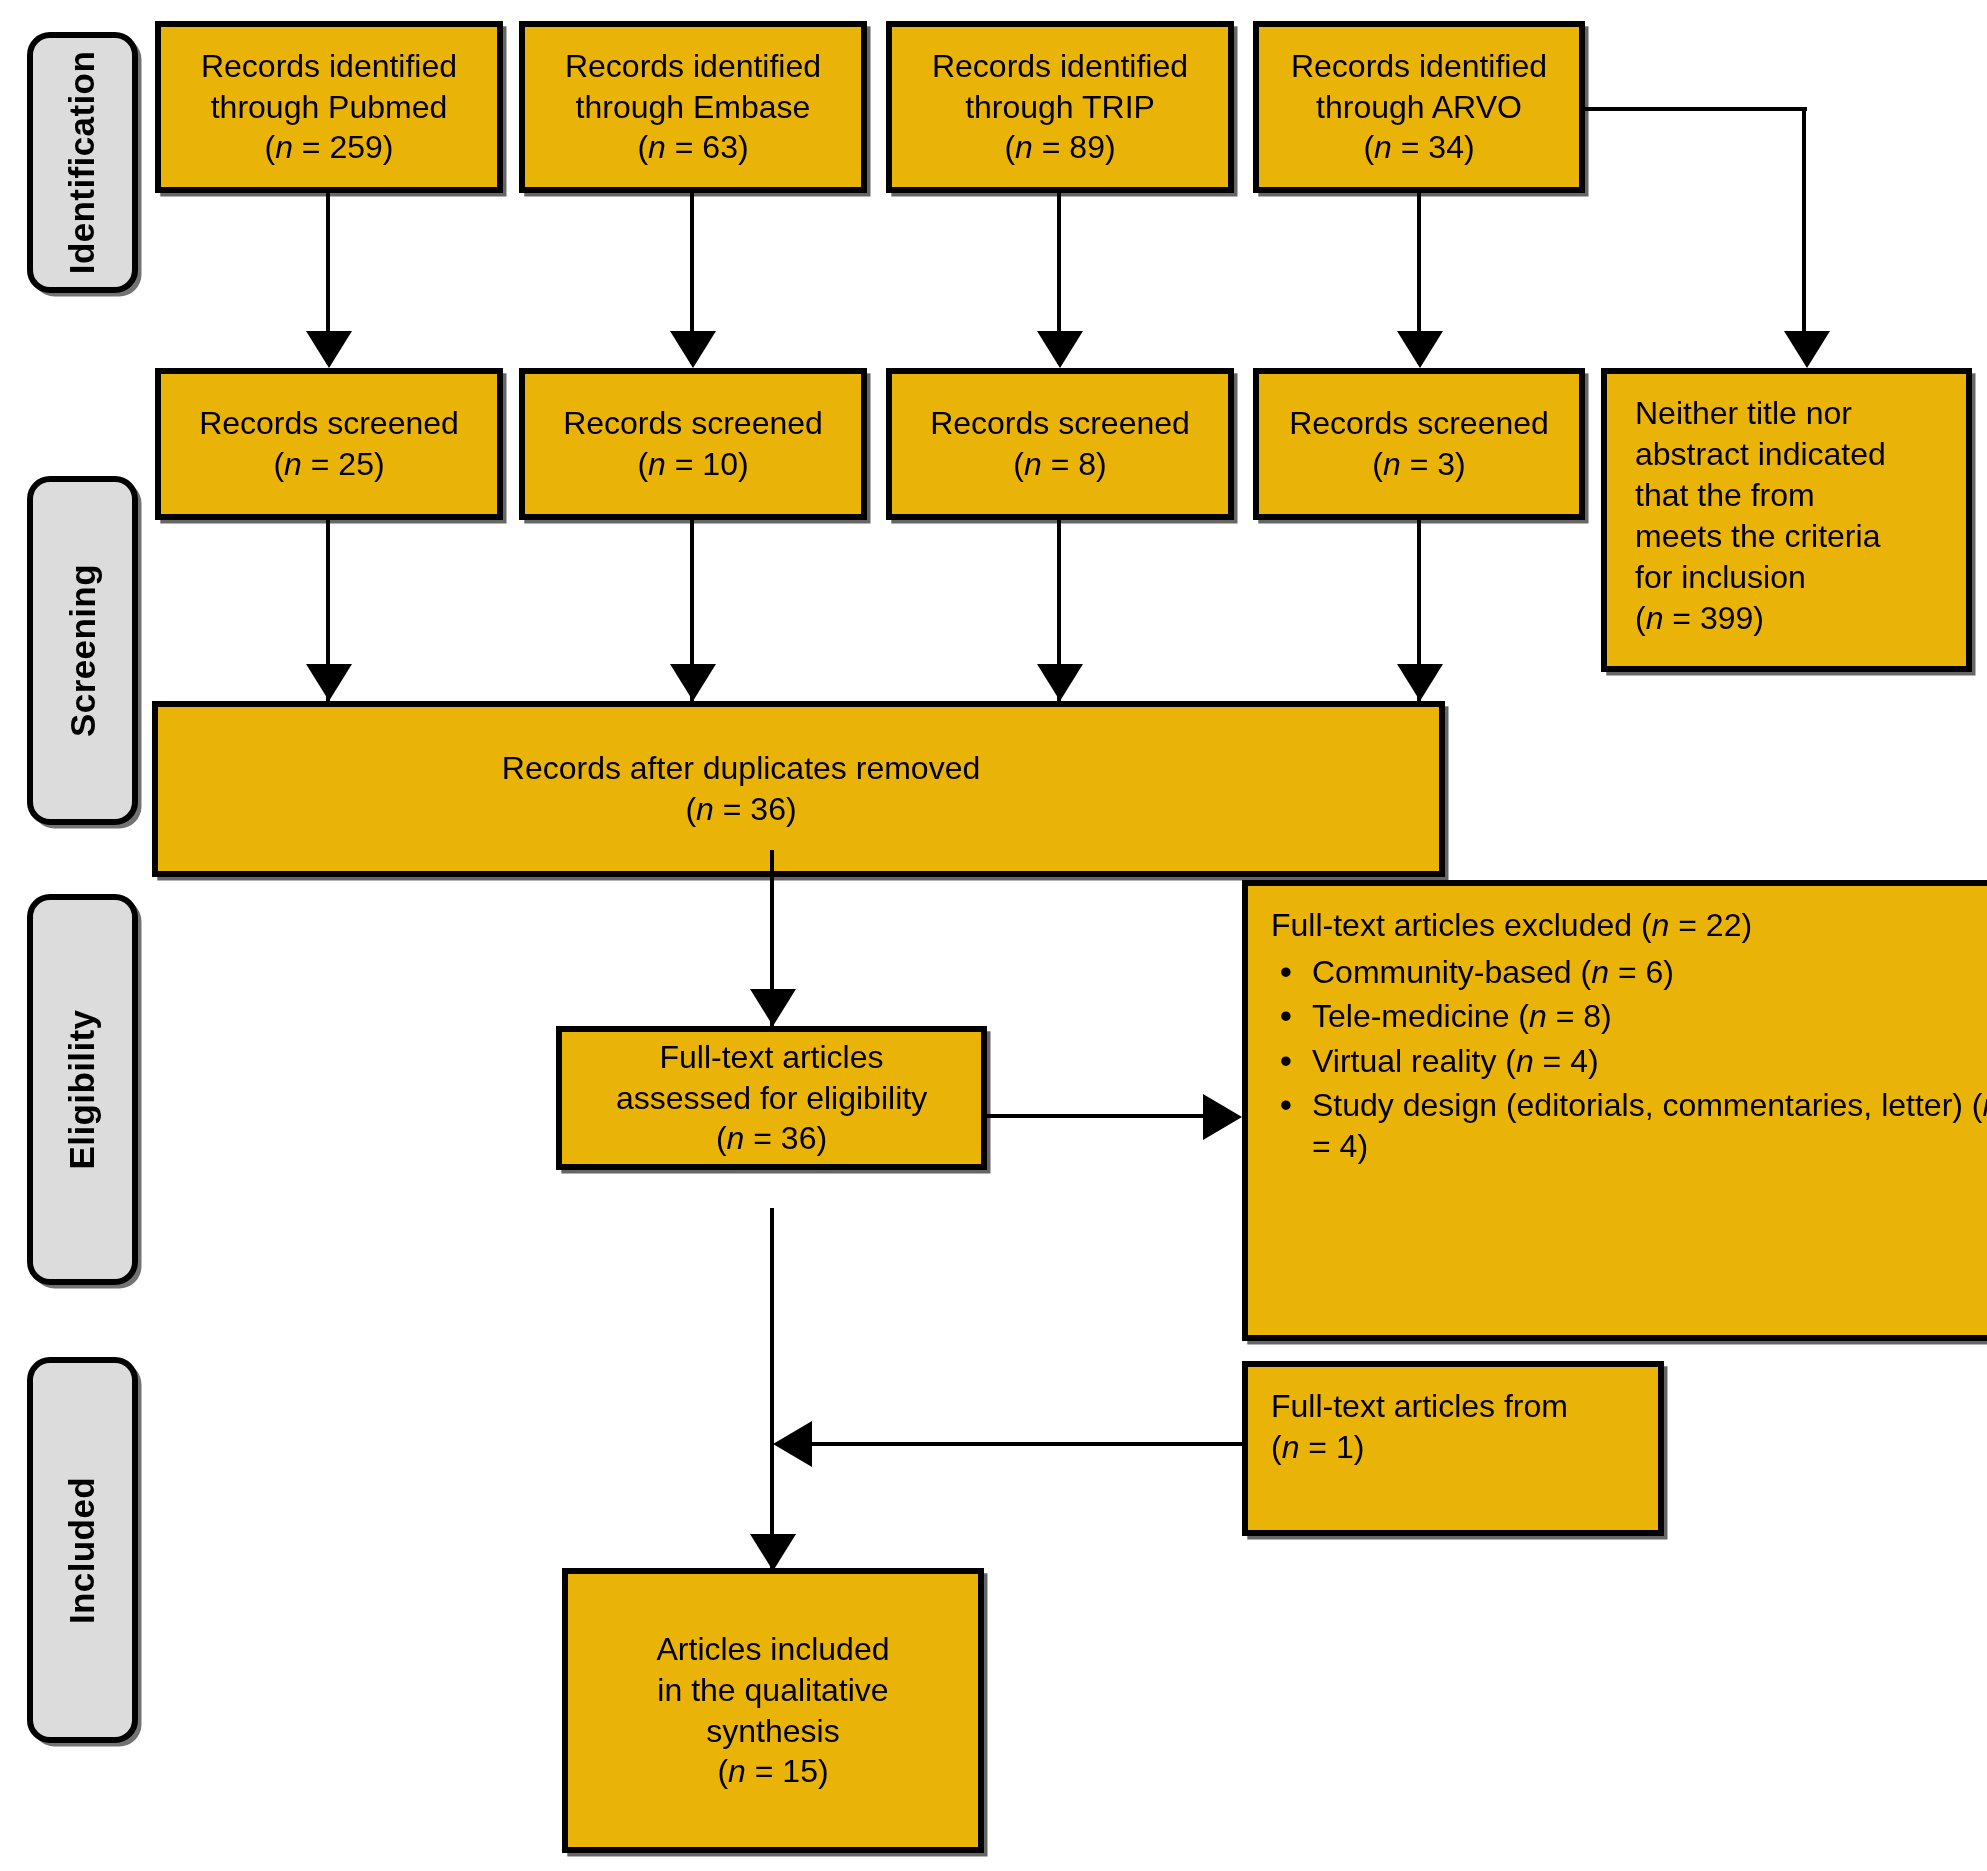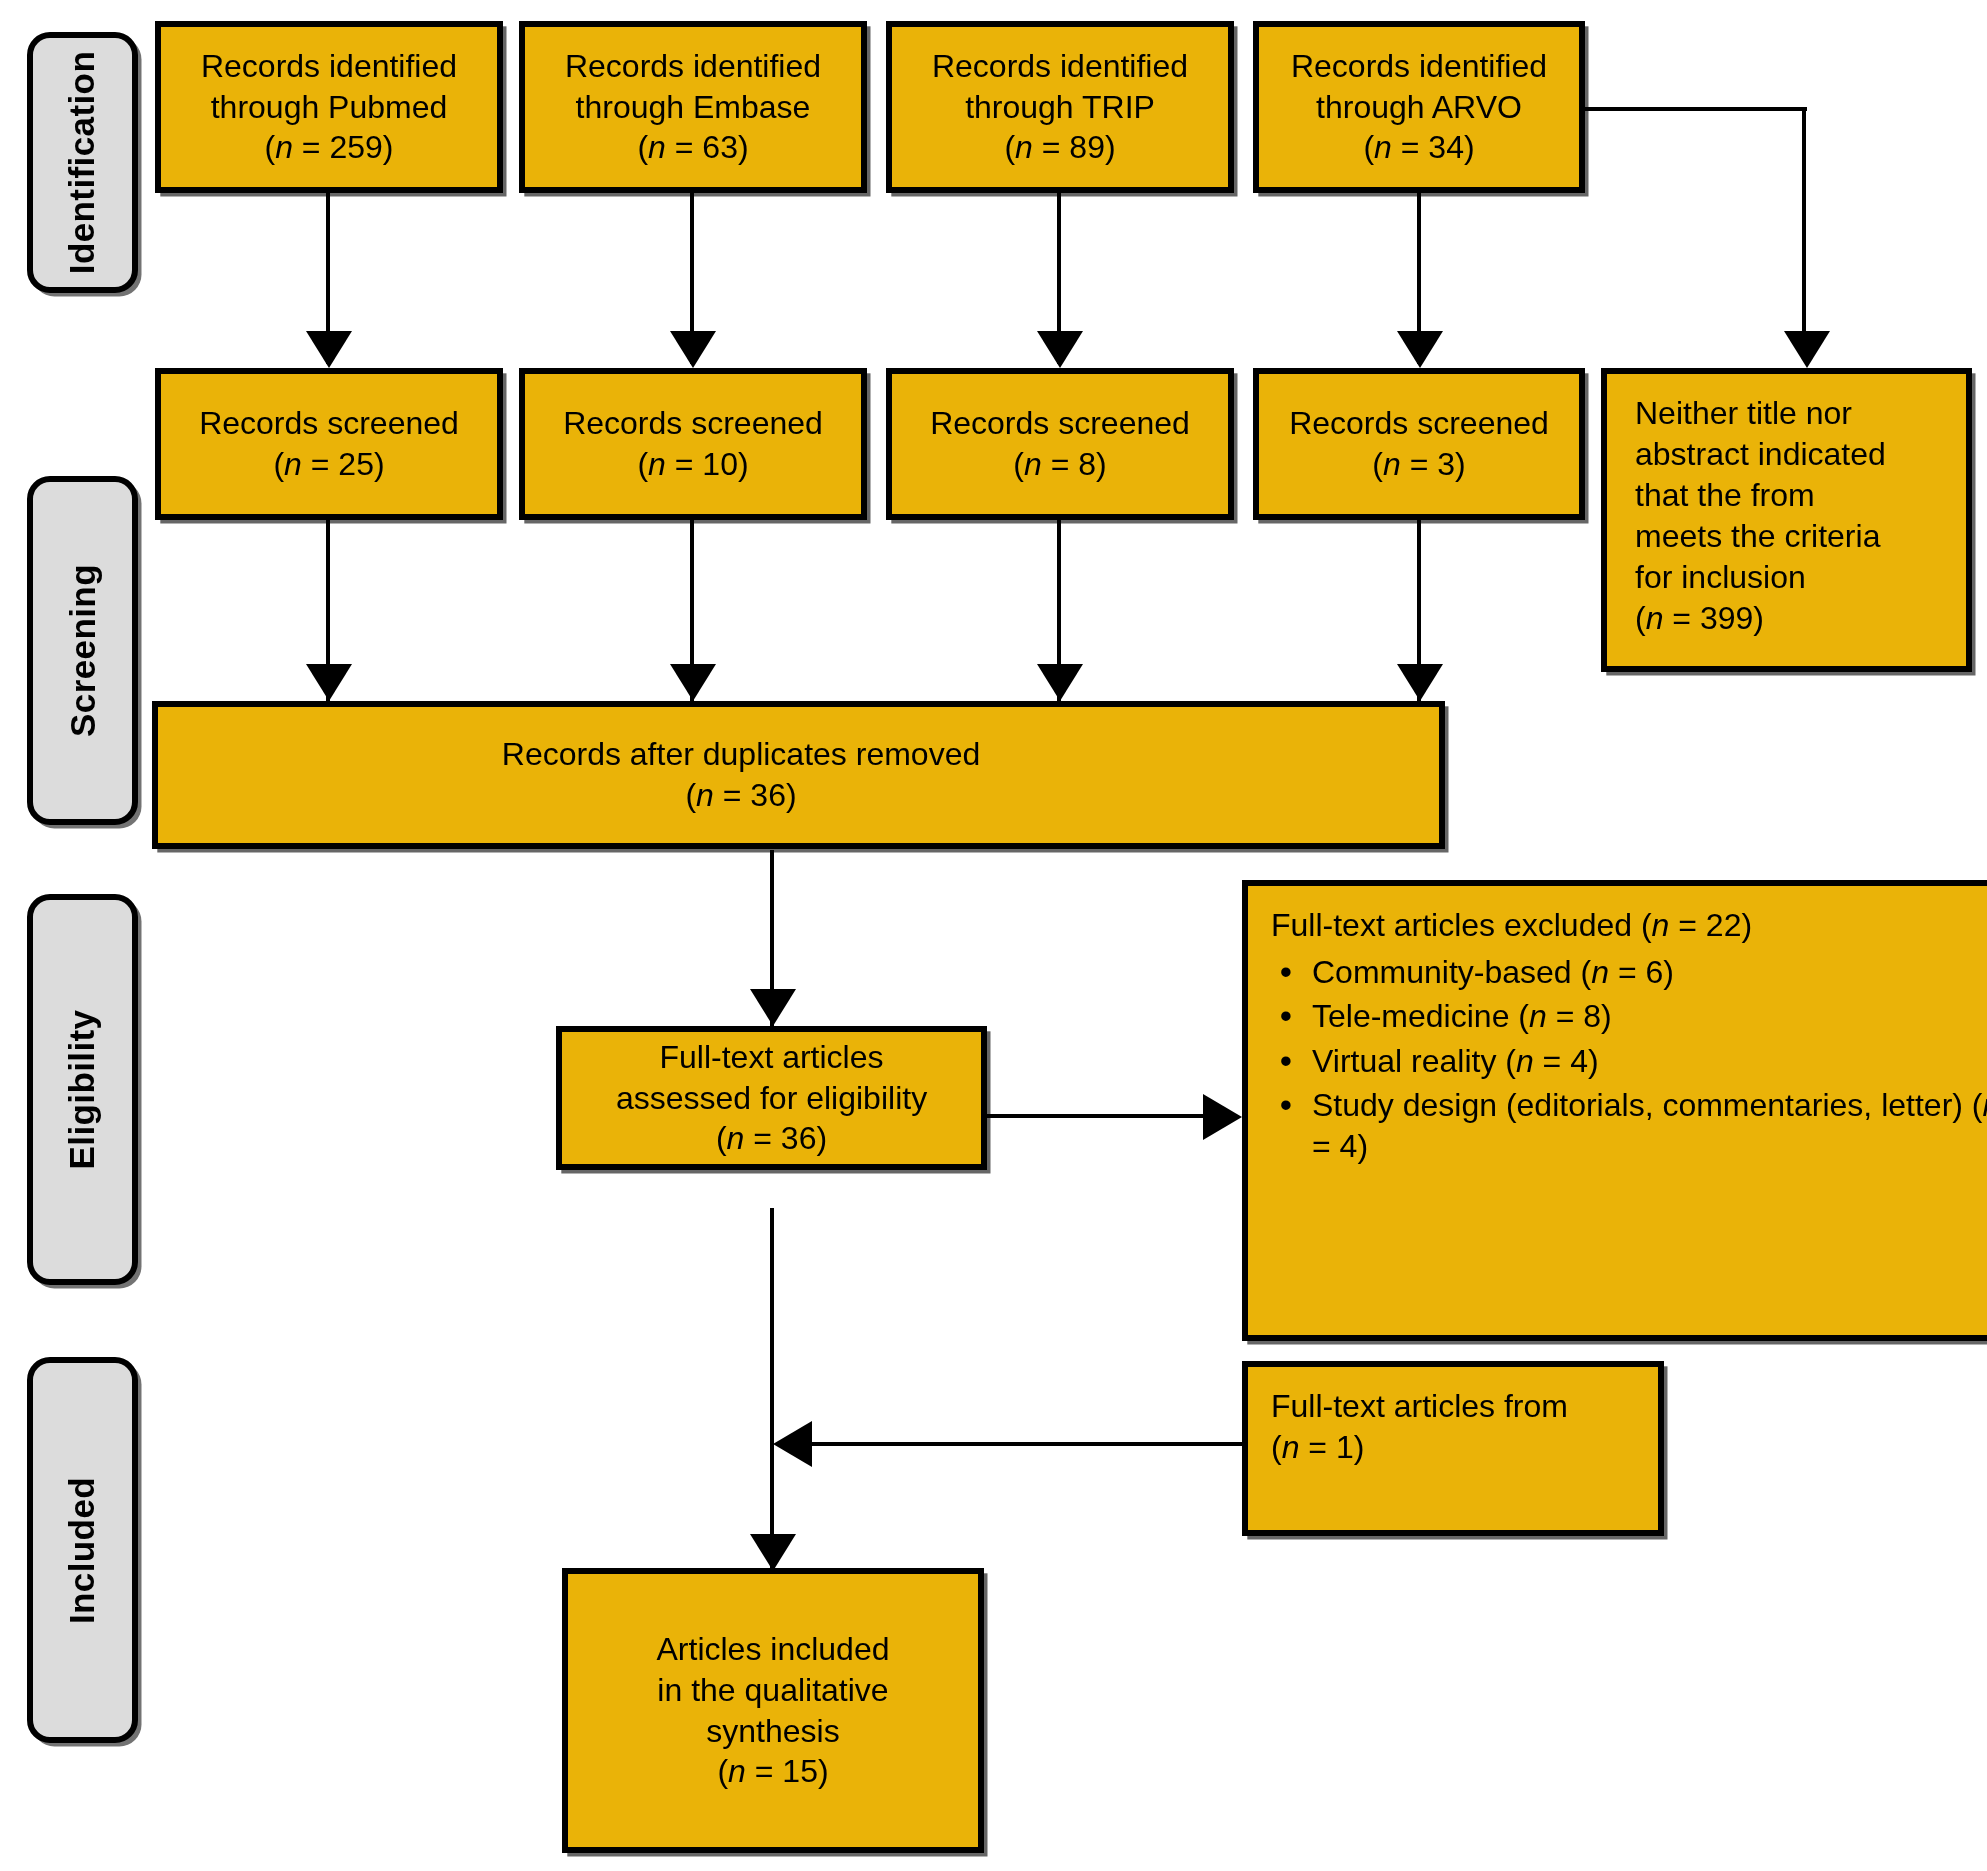--- a/index.html
+++ b/index.html
@@ -233,21 +233,21 @@
 
   <div class="vline" style="left:690px; top:520px; height:182px;"></div>
   <div class="arrow-down" style="left:670px; top:664px;"></div>
 
   <div class="vline" style="left:1057px; top:520px; height:182px;"></div>
   <div class="arrow-down" style="left:1037px; top:664px;"></div>
 
   <div class="vline" style="left:1417px; top:520px; height:182px;"></div>
   <div class="arrow-down" style="left:1397px; top:664px;"></div>
 
-  <div class="flowbox center" style="left:152px; top:701px; width:1293px; height:148px;">
+  <div class="flowbox center" style="left:152px; top:701px; width:1293px; height:176px;">
     <div class="inner" style="padding-right:115px;">
       <div>Records after duplicates removed</div>
       <div>(<i>n</i> = 36)</div>
     </div>
   </div>
 
   <div class="vline" style="left:770px; top:850px; height:176px;"></div>
   <div class="arrow-down" style="left:750px; top:989px;"></div>
 
   <div class="flowbox center" style="left:556px; top:1026px; width:431px; height:144px;">

